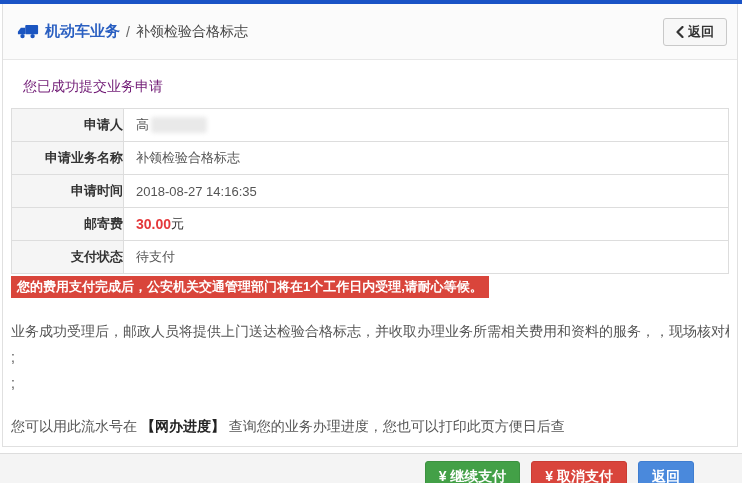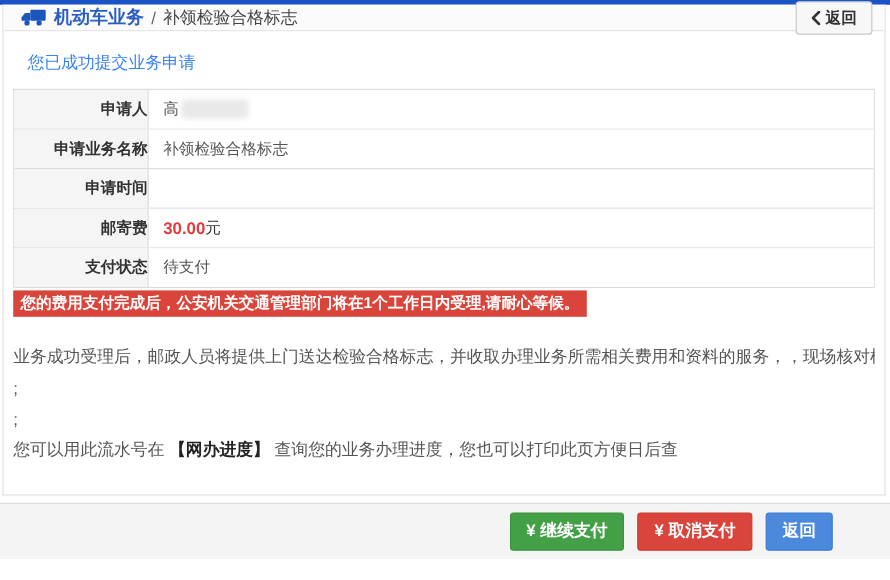--- a/index.html
+++ b/index.html
@@ -11,21 +11,21 @@
   }
   .topbar { height: 4px; background: #1a53c6; width: 100%; }
 
   .panel {
     margin: 0 4px 0 2px;
     border: 1px solid #e0e0e0;
     border-top: none;
     background: #fff;
   }
   .panel-header {
-    height: 22px;
+    height: 56px;
     background: #fbfbfb;
     border-bottom: 1px solid #e7e7e7;
     display: flex;
     align-items: center;
     padding: 0 10px 0 14px;
   }
   .truck { width: 22px; height: 17px; margin-right: 6px; flex: none; }
   .crumb-root { color: #2a5fc1; font-size: 15px; font-weight: bold; }
   .crumb-sep { color: #666; font-size: 14px; margin: 0 6px; }
   .crumb-cur { color: #444; font-size: 14px; }
@@ -35,21 +35,21 @@
     background: #f7f7f7;
     border: 1px solid #c9c9c9;
     border-radius: 3px;
     padding: 4px 12px;
     font-size: 13px; font-weight: bold; color: #333;
     cursor: pointer;
   }
   .back-btn svg { margin-right: 4px; }
 
   .panel-body { padding: 18px 8px 0 8px; min-height: 386px; }
-  .success-msg { color: #3b82f6; font-size: 14px; margin: 0 0 12px 12px; }
+  .success-msg { color: #701a75; font-size: 14px; margin: 0 0 12px 12px; }
 
   .info-table {
     width: 100%;
     border: 1px solid #ddd;
     border-bottom: none;
     font-size: 13px;
   }
   .row {
     display: flex;
     border-bottom: 1px solid #ddd;
@@ -94,21 +94,21 @@
   }
   .service-note {
     margin-top: 24px;
     color: #555; font-size: 14px;
     white-space: nowrap;
     overflow: hidden;
     line-height: 1.3;
   }
   .filler { color: #555; font-size: 14px; margin-top: 8px; line-height: 1.3; }
   .progress-note {
-    margin-top: 6px;
+    margin-top: 24px;
     color: #555; font-size: 14px;
     line-height: 1.5;
   }
   .progress-link { color: #222; font-weight: bold; }
 
   .footer {
     margin-top: 6px;
     height: 47px;
     background: #f4f4f4;
     border-top: 1px solid #ddd;
@@ -171,20 +171,21 @@
           <span>高</span>
           <span class="redact"></span>
         </div>
       </div>
       <div class="row">
         <div class="cell-label">申请业务名称</div>
         <div class="cell-value">补领检验合格标志</div>
       </div>
       <div class="row">
         <div class="cell-label">申请时间</div>
+        <div class="cell-value">2018-08-27 14:16:35</div>
       </div>
       <div class="row">
         <div class="cell-label">邮寄费</div>
         <div class="cell-value">
           <span class="price">30.00</span>
           <span class="price-suffix">元</span>
         </div>
       </div>
       <div class="row">
         <div class="cell-label">支付状态</div>

